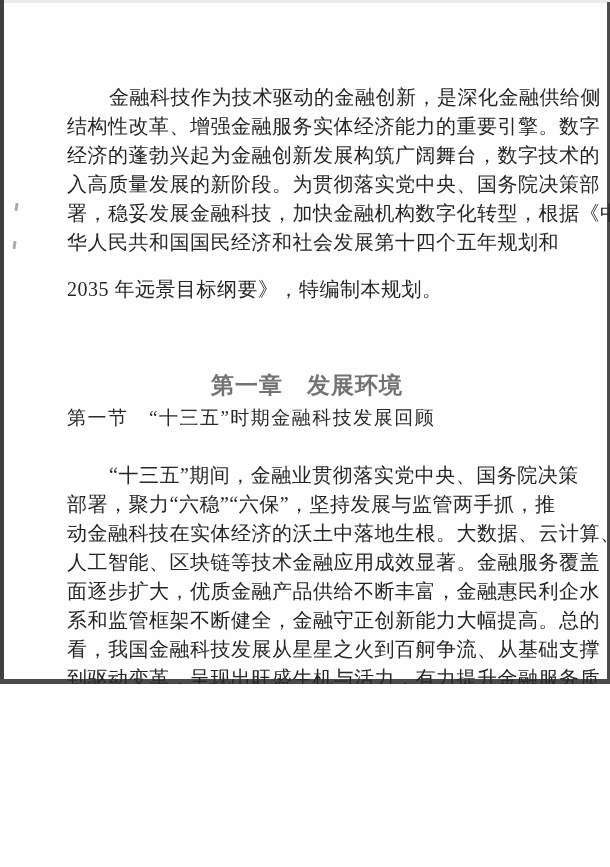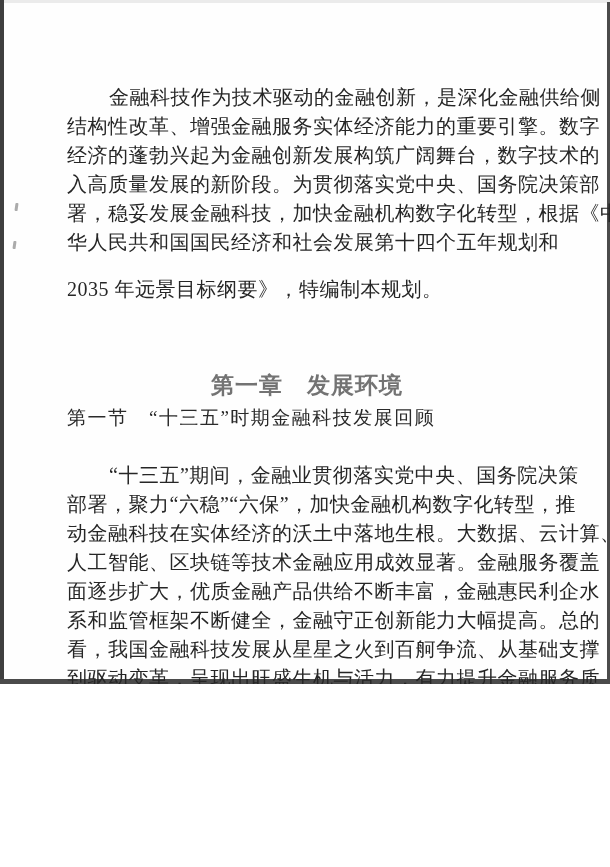--- a/index.html
+++ b/index.html
@@ -121,21 +121,21 @@
     <div class="line">华人民共和国国民经济和社会发展第十四个五年规划和</div>
     <div class="line last">2035 年远景目标纲要》，特编制本规划。</div>
   </div>
 
   <div class="chapter-heading">第一章　发展环境</div>
 
   <div class="section-heading">第一节　“十三五”时期金融科技发展回顾</div>
 
   <div class="para para-2">
     <div class="line indent">“十三五”期间，金融业贯彻落实党中央、国务院决策</div>
-    <div class="line">部署，聚力“六稳”“六保”，加快金融机构数字化转型，推</div>
+    <div class="line">部署，聚力“六稳”“六保”，坚持发展与监管两手抓，推</div>
     <div class="line">动金融科技在实体经济的沃土中落地生根。大数据、云计算、</div>
     <div class="line">人工智能、区块链等技术金融应用成效显著。金融服务覆盖</div>
     <div class="line">面逐步扩大，优质金融产品供给不断丰富，金融惠民利企水</div>
     <div class="line">系和监管框架不断健全，金融守正创新能力大幅提高。总的</div>
     <div class="line">看，我国金融科技发展从星星之火到百舸争流、从基础支撑</div>
     <div class="line">到驱动变革，呈现出旺盛生机与活力，有力提升金融服务质</div>
     <div class="line last">效，高效赋能实体经济，为金融业高质量发展注入充沛动力。</div>
   </div>
 
   <div class="page-number">1</div>

